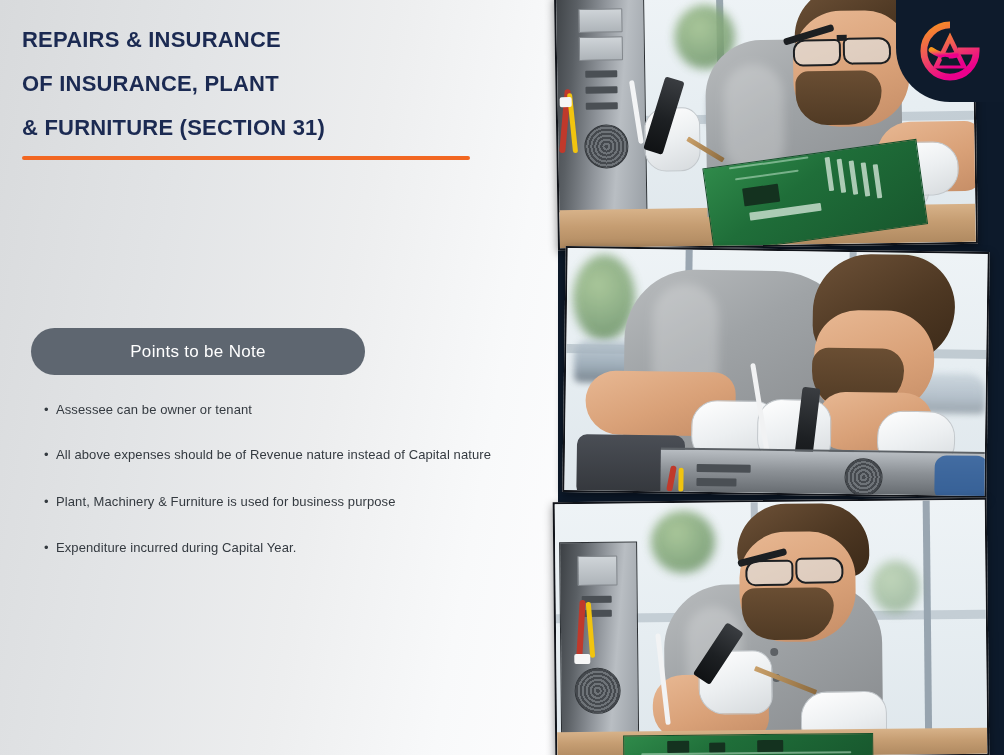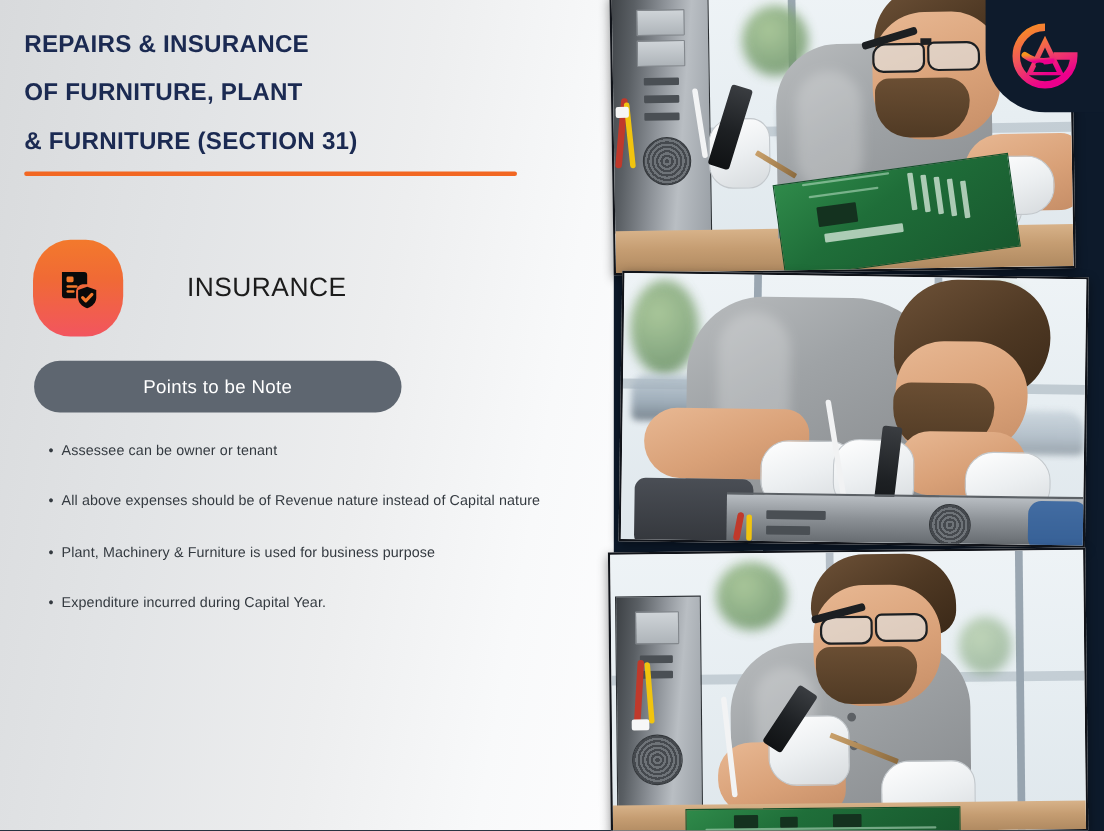--- a/index.html
+++ b/index.html
@@ -216,38 +216,25 @@
 </style>
 </head>
 <body>
 
 <div id="slide">
 
   <div id="left-panel">
 
     <div id="title-block">
       <div class="title-line">REPAIRS &amp; INSURANCE</div>
-      <div class="title-line">OF FURNITURE, PLANT</div>
+      <div class="title-line">OF INSURANCE, PLANT</div>
       <div class="title-line">&amp; FURNITURE (SECTION 31)</div>
     </div>
     <div id="title-rule"></div>
 
-    <div class="icon-row" id="insurance-row">
-      <div class="icon-tile">
-        <svg width="44" height="44" viewBox="0 0 48 48" aria-hidden="true">
-          <path d="M8 8h22a3 3 0 0 1 3 3v9h-4.5a8 8 0 0 0-6.5 6.5V34H11a3 3 0 0 1-3-3z" fill="#0a0a0a"></path>
-          <rect x="12.5" y="12.5" width="7" height="5.5" rx="1.4" fill="#f3792c"></rect>
-          <rect x="12.5" y="21" width="11" height="2.6" rx="1.3" fill="#f3792c"></rect>
-          <rect x="12.5" y="26" width="8" height="2.6" rx="1.3" fill="#f3792c"></rect>
-          <path d="M33 22.5l9 3.4v7.1c0 5.4-3.7 9.1-9 10.9-5.3-1.8-9-5.5-9-10.9v-7.1z" fill="#0a0a0a"></path>
-          <path d="M28.5 33.4l3.1 3.2 6.1-6.4" fill="none" stroke="#f3792c" stroke-width="3.1" stroke-linecap="round" stroke-linejoin="round"></path>
-        </svg>
-      </div>
-      <div class="icon-label">INSURANCE</div>
-    </div>
 
     <div id="points-pill">
       <span>Points to be Note</span>
     </div>
 
     <div id="bullets">
       <div class="bullet" style="position:absolute; left:0; top:0; width:470px;">Assessee can be owner or tenant</div>
       <div class="bullet" style="position:absolute; left:0; top:45px; width:470px;">All above expenses should be of Revenue nature instead of Capital nature</div>
       <div class="bullet" style="position:absolute; left:0; top:92px; width:480px; white-space:nowrap;">Plant, Machinery &amp; Furniture is used for business purpose</div>
       <div class="bullet" style="position:absolute; left:0; top:138px; width:470px; white-space:nowrap;">Expenditure incurred during Capital Year.</div>

